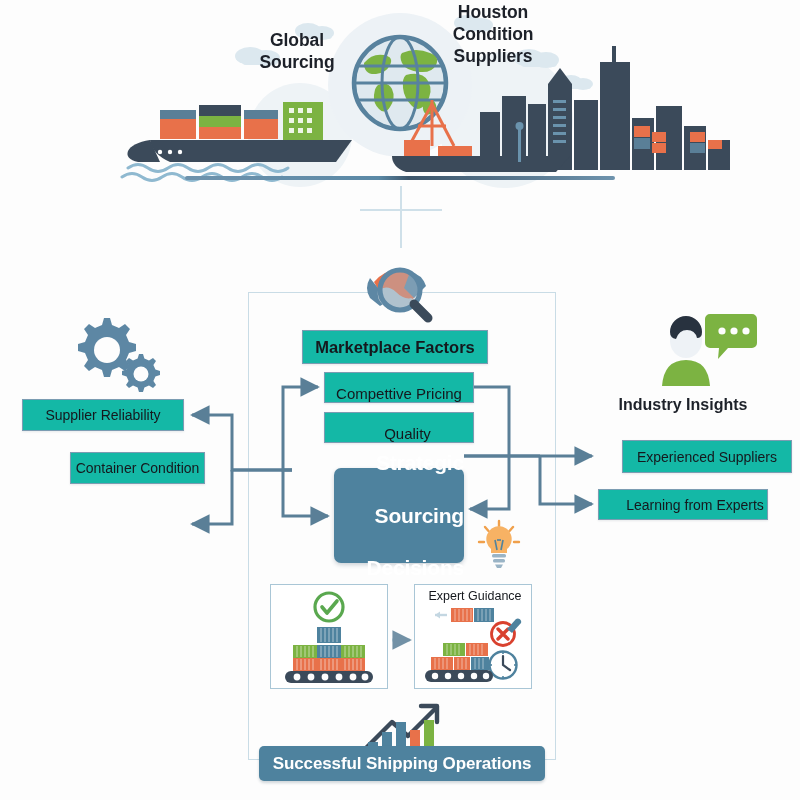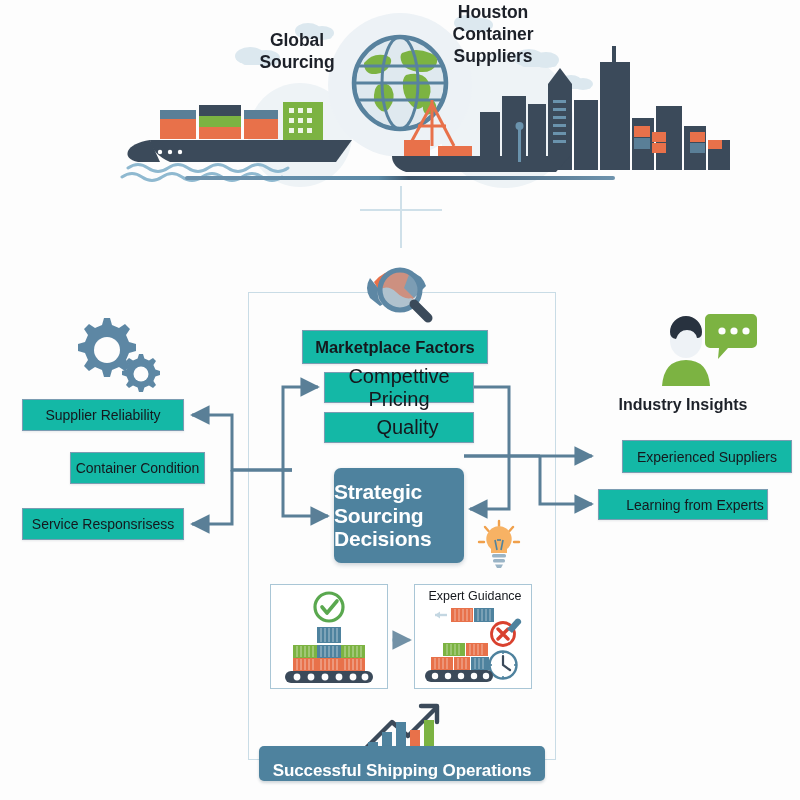--- a/index.html
+++ b/index.html
@@ -46,36 +46,37 @@
   .box {
     position: absolute;
     background: #14b8a6;
     border: 1.4px solid #7b9cb2;
     display: flex; align-items: center; justify-content: center;
     color: #15181d;
     text-align: center;
     box-shadow: 0 1px 2px rgba(40,60,80,.10);
   }
   .box-title { font-size: 16.5px; font-weight: bold; }
-  .box-sub   { font-size: 20px; font-weight: normal; }
+  .box-sub   { font-size: 15px; font-weight: normal; align-items: flex-end; }
   .box-side  { font-size: 14px;   font-weight: normal; }
 
   #box-marketplace { left: 302px; top: 330px; width: 186px; height: 34px; }
   #box-pricing     { left: 324px; top: 372px; width: 150px; height: 31px; }
   #box-quality     { left: 324px; top: 412px; width: 150px; height: 31px; padding-left: 17px; }
 
   
   #box-decision {
     position: absolute; left: 334px; top: 468px;
     width: 130px; height: 95px;
     background: #4e829e; border: none; border-radius: 7px;
-    display: flex; flex-direction: column; align-items: flex-start; justify-content: center;
+    display: flex; flex-direction: column; align-items: flex-end; justify-content: center;
     color: #ffffff; font-size: 21px; font-weight: bold; line-height: 1.13;
     letter-spacing: -0.2px;
     box-shadow: 0 2px 4px rgba(30,60,80,.22);
+    gap: 29px;
   }
 
   
   #box-reliability { left: 22px;  top: 399px; width: 162px; height: 32px; }
   #box-condition   { left: 22px;  top: 452px; width: 135px; height: 32px; margin-left: 48px; }
   #box-response    { left: 22px;  top: 508px; width: 162px; height: 32px; }
 
   
   #box-experienced { left: 598px; top: 440px; width: 170px; height: 33px; margin-left: 24px; }
   #box-learning    { left: 598px; top: 489px; width: 170px; height: 31px; padding-left: 24px; }
@@ -85,21 +86,21 @@
     position: absolute; font-size: 16px; font-weight: bold; color: #1d2129;
     text-align: center; width: 200px;
   }
   #head-insights { left: 583px; top: 396px; }
 
   
   #banner {
     position: absolute; left: 259px; top: 746px;
     width: 286px; height: 35px;
     background: #4e829e; border-radius: 5px;
-    display: flex; align-items: flex-end; justify-content: center;
+    display: flex; align-items: center; justify-content: center;
     color: #fff; font-size: 17px; font-weight: bold; letter-spacing: -0.1px;
     box-shadow: 0 2px 3px rgba(30,60,80,.20);
   }
 
   
   .ill-card {
     position: absolute; background: #ffffff;
     border: 1.4px solid #a9c6d6;
   }
   #card-left  { left: 270px; top: 584px; width: 118px; height: 105px; }
@@ -269,21 +270,21 @@
   <div class="cross-v"></div>
   <div class="cross-h"></div>
 
   <div class="cap cap-left">
     <div>Global</div>
     <div>Sourcing</div>
   </div>
 
   <div class="cap cap-right">
     <div>Houston</div>
-    <div>Container</div>
+    <div>Condition</div>
     <div>Suppliers</div>
   </div>
 
   <div class="panel"></div>
 
   <svg class="abs" style="left:0;top:0;" width="800" height="800" viewBox="0 0 800 800">
     <defs>
       <marker id="ah" viewBox="0 0 10 10" refX="9" refY="5" markerWidth="6.5" markerHeight="6.5" orient="auto-start-reverse">
         <path d="M0,0 L10,5 L0,10 z" fill="#5a7f97"></path>
       </marker>
@@ -391,23 +392,20 @@
     <span>Strategic</span>
     <span>Sourcing</span>
     <span>Decisions</span>
   </div>
 
   <div class="box box-side" id="box-reliability">
     <span>Supplier Reliability</span>
   </div>
   <div class="box box-side" id="box-condition">
     <span>Container Condition</span>
-  </div>
-  <div class="box box-side" id="box-response">
-    <span>Service Responsrisess</span>
   </div>
 
   <div class="side-head" id="head-insights">Industry Insights</div>
 
   <div class="box box-side" id="box-experienced">
     <span>Experienced Suppliers</span>
   </div>
   <div class="box box-side" id="box-learning">
     <span>Learning from Experts</span>
   </div>

